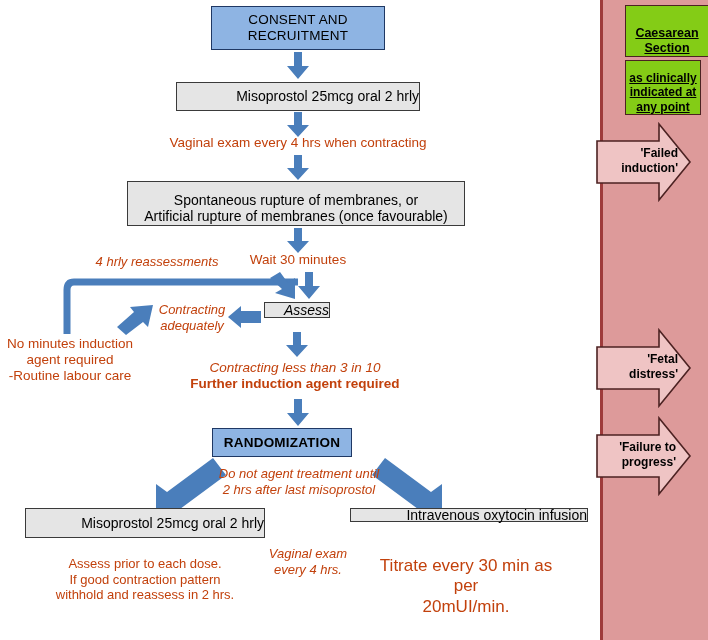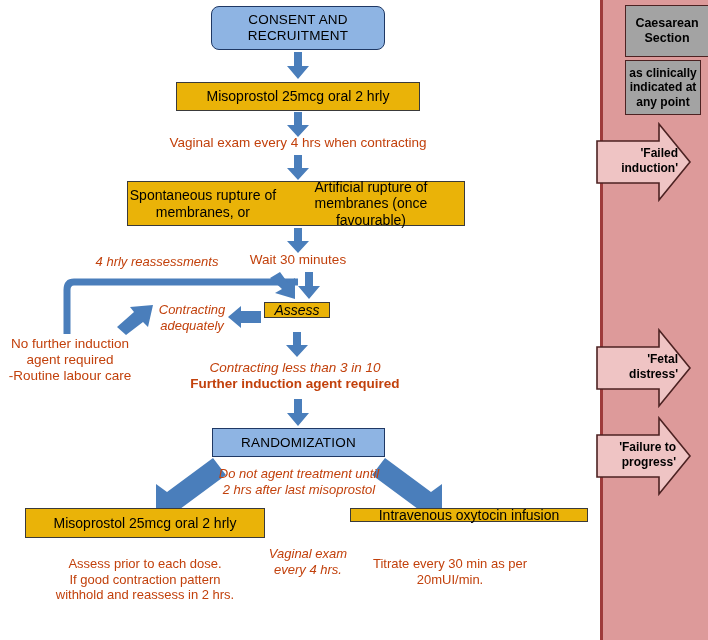--- a/index.html
+++ b/index.html
@@ -28,23 +28,24 @@
     color: #000000;
   }
   
   .box-blue {
     background: #8eb4e3;
     border: 1.5px solid #1f3864;
     font-size: 13.5px;
     letter-spacing: 0.2px;
   }
   .box-white {
-    background: #eab308;
+    background: #e5e5e5;
     border: 1.5px solid #3a3a3a;
     font-size: 14px;
+    justify-content: flex-end;
   }
   .lbl {
     position: absolute;
     text-align: center;
     color: #c2410c;
     line-height: 1.2;
   }
   .italic { font-style: italic; }
   .bold { font-weight: bold; }
   svg.shape { position: absolute; overflow: visible; }
@@ -55,48 +56,49 @@
     left: 600px;
     top: 0;
     width: 108px;
     height: 640px;
     background: #dd9a9a;
     border-left: 3px solid #9e3b3b;
   }
   .side-box {
     position: absolute;
     box-sizing: border-box;
-    background: #a3a3a3;
+    background: #84cc16;
     border: 1.5px solid #4c2222;
     display: flex;
     align-items: center;
-    justify-content: center;
+    justify-content: flex-end;
     text-align: center;
     font-weight: bold;
     font-size: 12.5px;
     line-height: 1.2;
     color: #000000;
+    text-decoration: underline;
   }
   .side-arrow-text {
     position: absolute;
     width: 76px;
     text-align: right;
     font-weight: bold;
     font-size: 12px;
     line-height: 1.22;
     color: #000000;
     pointer-events: none;
   }
 </style>
 </head>
 <body>
 
 <div id="canvas">
 
-  <div class="node box-blue" style="left:211px; top:6px; width:174px; height:44px;border-radius:8px;">
+  <div class="node box-blue" style="left:211px; top:6px; width:174px; height:44px;">
     <span>CONSENT AND RECRUITMENT</span>
   </div>
 
   <svg class="shape" style="left:286px; top:52px;" width="24" height="28" viewBox="0 0 24 28">
     <polygon points="8,0 16,0 16,14 23,14 12,27 1,14 8,14" fill="#4a7ebb"></polygon>
   </svg>
 
   <div class="node box-white" style="left:176px; top:82px; width:244px; height:29px;">
     <span>Misoprostol 25mcg oral 2 hrly</span>
   </div>
@@ -106,21 +108,21 @@
   </svg>
 
   <div class="lbl" style="left:148px; top:135px; width:300px; font-size:13.5px;">
     <span>Vaginal exam every 4 hrs when contracting</span>
   </div>
 
   <svg class="shape" style="left:286px; top:155px;" width="24" height="26" viewBox="0 0 24 26">
     <polygon points="8,0 16,0 16,13 23,13 12,25 1,13 8,13" fill="#4a7ebb"></polygon>
   </svg>
 
-  <div class="node box-white" style="left:127px; top:181px; width:338px; height:45px; flex-direction:row;">
+  <div class="node box-white" style="left:127px; top:181px; width:338px; height:45px; flex-direction:column;">
     <span>Spontaneous rupture of membranes, or</span>
     <span>Artificial rupture of membranes (once favourable)</span>
   </div>
 
   <svg class="shape" style="left:286px; top:228px;" width="24" height="26" viewBox="0 0 24 26">
     <polygon points="8,0 16,0 16,13 23,13 12,25 1,13 8,13" fill="#4a7ebb"></polygon>
   </svg>
 
   <div class="lbl" style="left:233px; top:252px; width:130px; font-size:13.5px;">
     <span>Wait 30 minutes</span>
@@ -153,39 +155,39 @@
   <div class="lbl italic" style="left:155px; top:302px; width:74px; font-size:13px;">
     <div>Contracting</div>
     <div>adequately</div>
   </div>
 
   <svg class="shape" style="left:117px; top:305px;" width="38" height="30" viewBox="0 0 38 30">
     <polygon points="0,22 17,7 13,2 36,0 31,22 26,17 9,30" fill="#4a7ebb"></polygon>
   </svg>
 
   <div class="lbl" style="left:0px; top:336px; width:140px; font-size:13.5px; text-align:center;">
-    <div>No further induction</div>
+    <div>No minutes induction</div>
     <div>agent required</div>
     <div>-Routine labour care</div>
   </div>
 
   <svg class="shape" style="left:285px; top:332px;" width="24" height="26" viewBox="0 0 24 26">
     <polygon points="8,0 16,0 16,13 23,13 12,25 1,13 8,13" fill="#4a7ebb"></polygon>
   </svg>
 
   <div class="lbl" style="left:170px; top:360px; width:250px; font-size:13.5px;">
     <div class="italic">Contracting less than 3 in 10</div>
     <div class="bold">Further induction agent required</div>
   </div>
 
   <svg class="shape" style="left:286px; top:399px;" width="24" height="28" viewBox="0 0 24 28">
     <polygon points="8,0 16,0 16,14 23,14 12,27 1,14 8,14" fill="#4a7ebb"></polygon>
   </svg>
 
-  <div class="node box-blue" style="left:212px; top:428px; width:173px; height:29px; font-size:13.5px;">
+  <div class="node box-blue" style="left:212px; top:428px; width:140px; height:29px; font-size:13.5px;font-weight:bold;">
     <span>RANDOMIZATION</span>
   </div>
 
   <svg class="shape" style="left:156px; top:458px;" width="72" height="52" viewBox="0 0 72 52">
     <polygon points="0,52 0,26 11,34 57,0 70,17 24,51 33,59" fill="#4a7ebb"></polygon>
   </svg>
 
   <svg class="shape" style="left:370px; top:458px;" width="72" height="52" viewBox="0 0 72 52">
     <polygon points="72,52 72,26 61,34 15,0 2,17 48,51 39,59" fill="#4a7ebb"></polygon>
   </svg>
@@ -207,21 +209,21 @@
     <div>Assess prior to each dose.</div>
     <div>If good contraction pattern</div>
     <div>withhold and reassess in 2 hrs.</div>
   </div>
 
   <div class="lbl italic" style="left:262px; top:546px; width:92px; font-size:13px;">
     <div>Vaginal exam</div>
     <div>every 4 hrs.</div>
   </div>
 
-  <div class="lbl" style="left:352px; top:556px; width:196px; font-size:13px;text-align:center;">
+  <div class="lbl" style="left:368px; top:556px; width:196px; font-size:17px;text-align:center;">
     <div>Titrate every 30 min as per</div>
     <div>20mUI/min.</div>
   </div>
 
   <div id="sidebar">
 
     <div class="side-box" style="left:22px; top:5px; width:84px; height:52px; flex-direction:column;">
       <span>Caesarean</span>
       <span>Section</span>
     </div>

